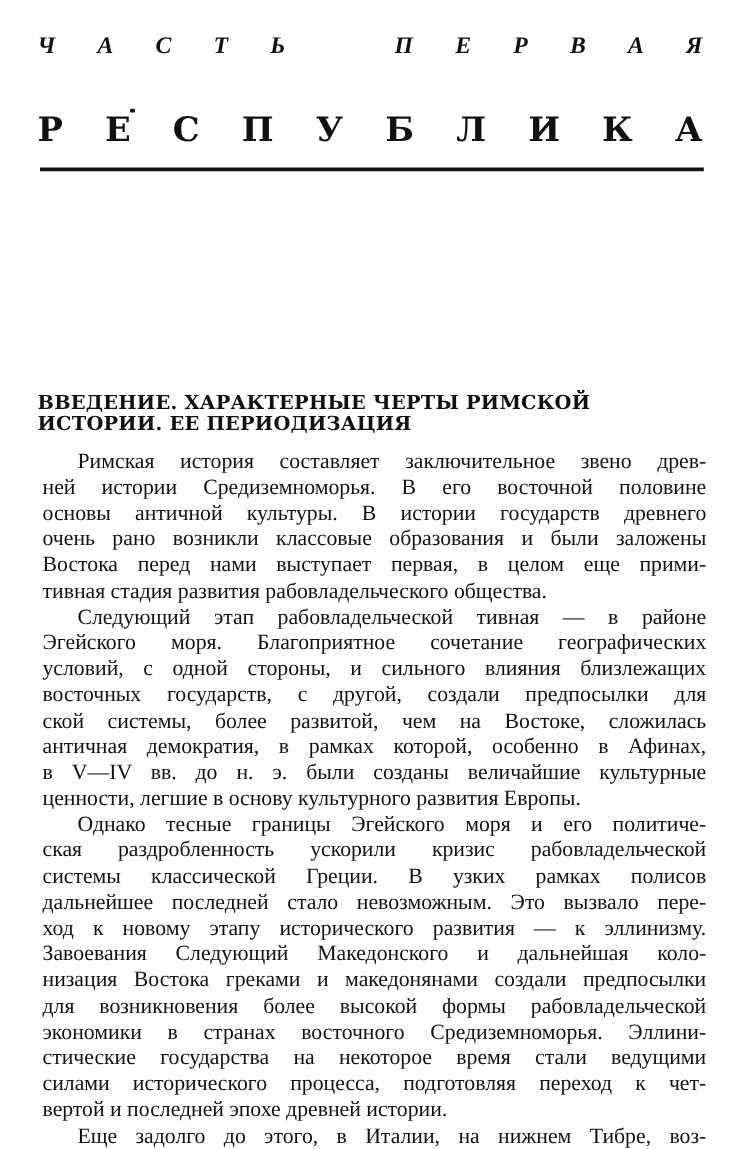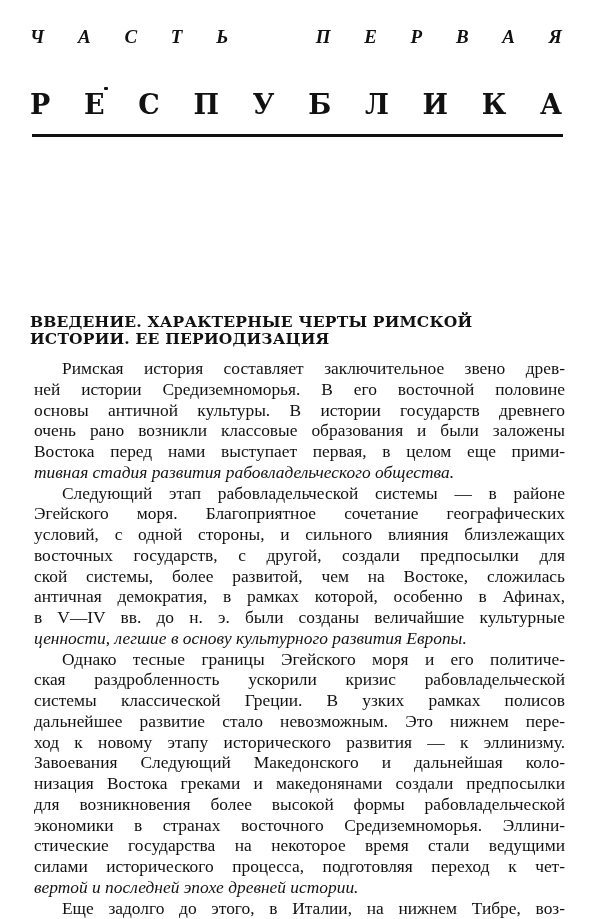--- a/index.html
+++ b/index.html
@@ -34,21 +34,21 @@
     }
     .body-text {
       position: absolute; left: 34px; top: 358px; width: 531px;
       font-size: 17.4px; line-height: 20.75px;
     }
     .body-text .line {
       display: block; white-space: nowrap; text-align: justify;
       text-align-last: justify; height: 20.75px;
     }
     .body-text .line.indent { padding-left: 28px; }
-    .body-text .line.last { text-align-last: left; font-style: italic; }
+    .body-text .line.last { text-align-last: left; }
   </style>
 </head>
 <body>
 
 <div>
 
   <div class="part-label">
     <span>Ч</span>
     <span>А</span>
     <span>С</span>
@@ -85,32 +85,32 @@
     <div>ИСТОРИИ. ЕЕ ПЕРИОДИЗАЦИЯ</div>
   </div>
 
   <div class="body-text">
     <span class="line indent">Римская история составляет заключительное звено древ-</span>
     <span class="line">ней истории Средиземноморья. В его восточной половине</span>
     <span class="line">основы античной культуры. В истории государств древнего</span>
     <span class="line">очень рано возникли классовые образования и были заложены</span>
     <span class="line">Востока перед нами выступает первая, в целом еще прими-</span>
     <span class="line last">тивная стадия развития рабовладельческого общества.</span>
-    <span class="line indent">Следующий этап рабовладельческой системы — в районе</span>
+    <span class="line indent">Следующий этап рабовладельческой тивная — в районе</span>
     <span class="line">Эгейского моря. Благоприятное сочетание географических</span>
     <span class="line">условий, с одной стороны, и сильного влияния близлежащих</span>
     <span class="line">восточных государств, с другой, создали предпосылки для</span>
     <span class="line">ской системы, более развитой, чем на Востоке, сложилась</span>
     <span class="line">античная демократия, в рамках которой, особенно в Афинах,</span>
     <span class="line">в V—IV вв. до н. э. были созданы величайшие культурные</span>
     <span class="line last">ценности, легшие в основу культурного развития Европы.</span>
     <span class="line indent">Однако тесные границы Эгейского моря и его политиче-</span>
     <span class="line">ская раздробленность ускорили кризис рабовладельческой</span>
     <span class="line">системы классической Греции. В узких рамках полисов</span>
-    <span class="line">дальнейшее развитие стало невозможным. Это нижнем пере-</span>
+    <span class="line">дальнейшее последней стало невозможным. Это вызвало пере-</span>
     <span class="line">ход к новому этапу исторического развития — к эллинизму.</span>
     <span class="line">Завоевания Следующий Македонского и дальнейшая коло-</span>
     <span class="line">низация Востока греками и македонянами создали предпосылки</span>
     <span class="line">для возникновения более высокой формы рабовладельческой</span>
     <span class="line">экономики в странах восточного Средиземноморья. Эллини-</span>
     <span class="line">стические государства на некоторое время стали ведущими</span>
     <span class="line">силами исторического процесса, подготовляя переход к чет-</span>
     <span class="line last">вертой и последней эпохе древней истории.</span>
     <span class="line indent">Еще задолго до этого, в Италии, на нижнем Тибре, воз-</span>
 

